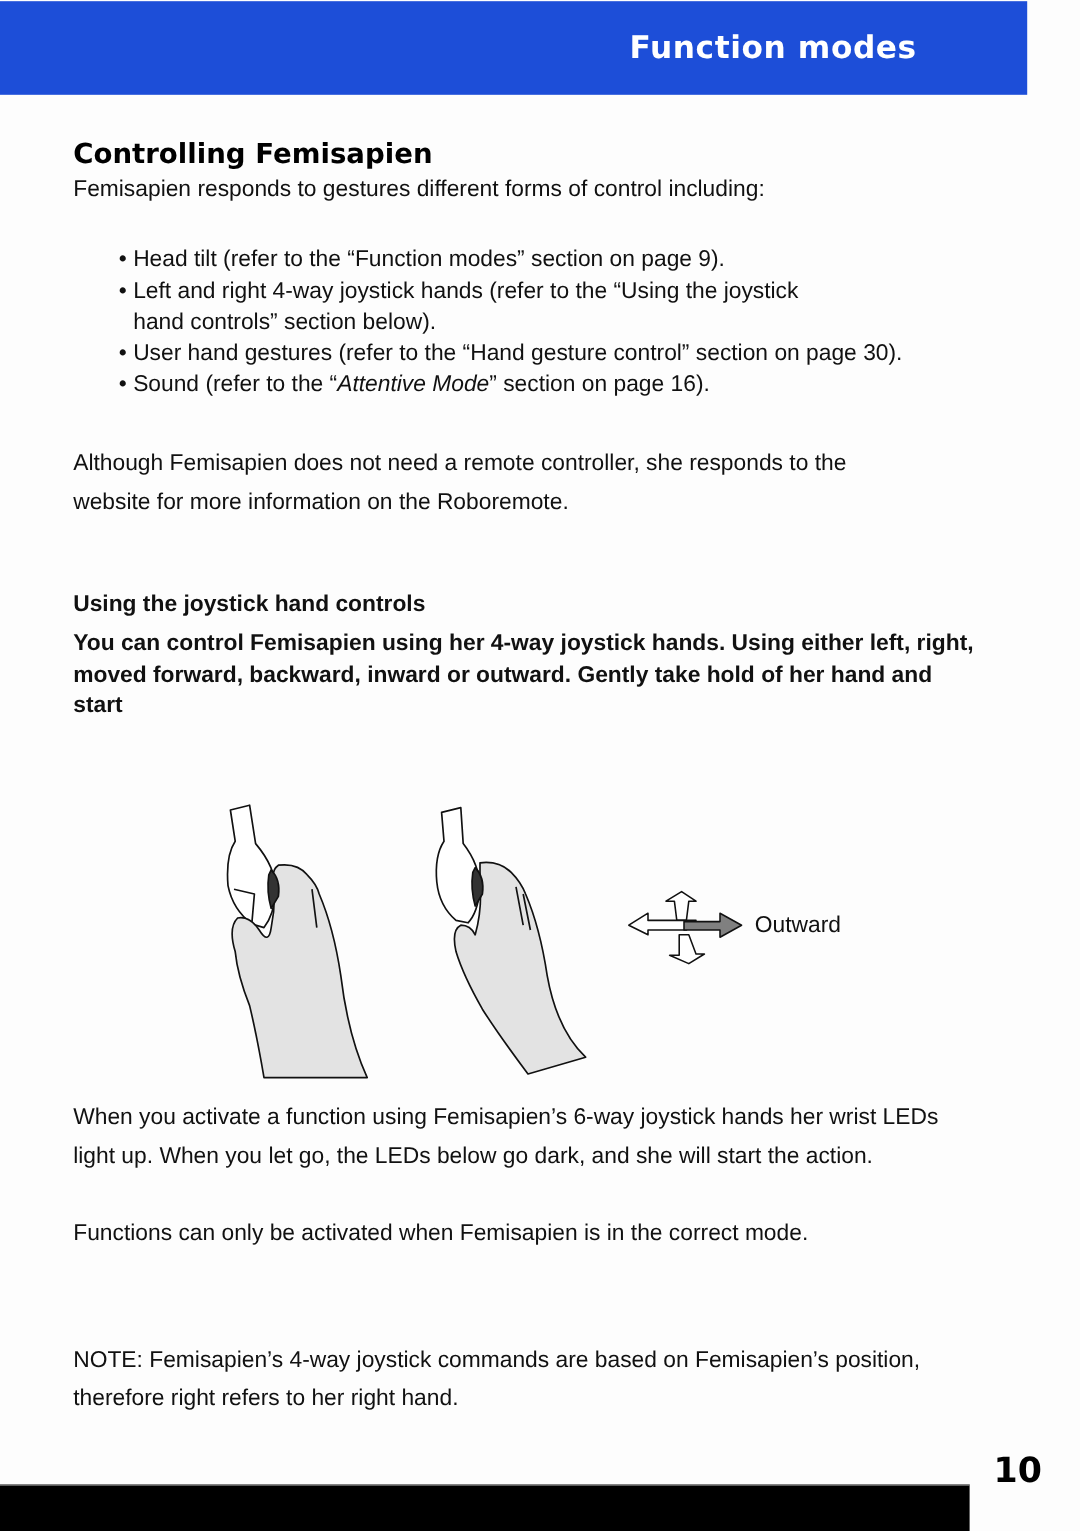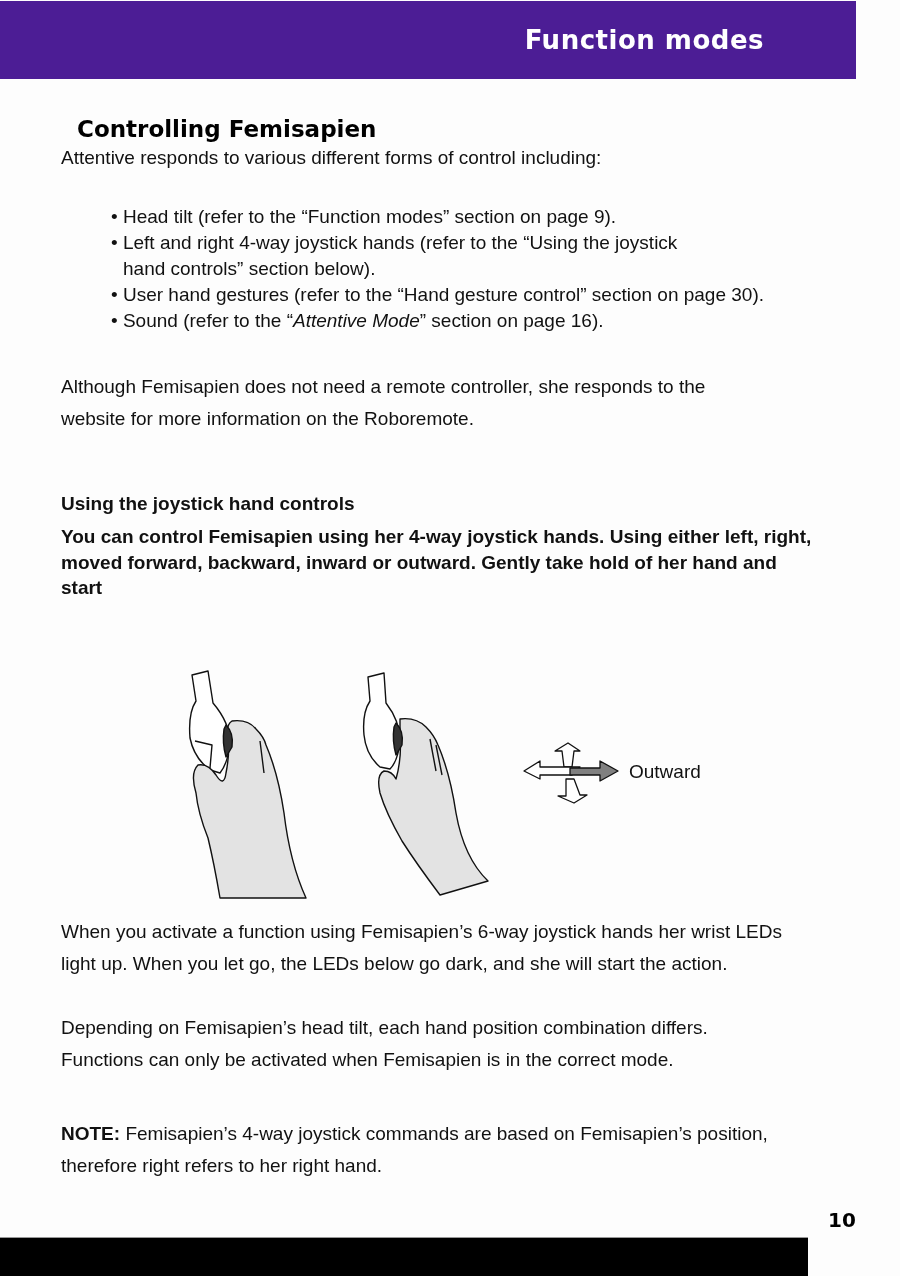--- a/index.html
+++ b/index.html
@@ -1,46 +1,46 @@
 <!DOCTYPE html>
 <html><head>
   <meta charset="utf-8">
   <style>
     html, body { margin: 0; padding: 0; background: #fdfdfd; }
     body { width: 900px; height: 1276px; position: relative; overflow: hidden; color: #111; }
-    .header-bar { position: absolute; left: 0; top: 1px; width: 856px; height: 78px; background: #4c1d95; }
+    .header-bar { position: absolute; left: 0; top: 1px; width: 856px; height: 78px; background: #1d4ed8; }
     .header-title { position: absolute; right: 92px; top: 24px; color: #fff; font-family: "DejaVu Sans", sans-serif; font-size: 26px; font-weight: bold; letter-spacing: 0.5px; }
-    .section-title { position: absolute; left: 61px; top: 116px; font-family: "DejaVu Sans", sans-serif; font-weight: bold; font-size: 23px; color: #000; margin-left: 16px; }
+    .section-title { position: absolute; left: 61px; top: 116px; font-family: "DejaVu Sans", sans-serif; font-weight: bold; font-size: 23px; color: #000; }
     .body-text { font-family: "Liberation Sans", sans-serif; font-size: 19px; color: #111; }
     .intro { position: absolute; left: 61px; top: 147px; }
     .bullets { position: absolute; left: 99px; top: 204px; margin: 0; padding: 0; list-style: none; line-height: 26px; }
-    .bullets li { padding-left: 12px; text-indent: -12px; margin-left: 12px; }
+    .bullets li { padding-left: 12px; text-indent: -12px; }
     .bullets li .cont { display: block; text-indent: 0; padding-left: 0; }
     .para1 { position: absolute; left: 61px; top: 371px; width: 760px; line-height: 32px; }
     .subhead { position: absolute; left: 61px; top: 493px; font-family: "Liberation Sans", sans-serif; font-weight: bold; font-size: 19px; }
     .para2 { position: absolute; left: 61px; top: 524px; width: 760px; line-height: 25.7px; font-weight: bold; }
     .illustration { position: absolute; left: 180px; top: 663px; width: 560px; height: 240px; }
     .outward-label { position: absolute; left: 629px; top: 761px; font-family: "Liberation Sans", sans-serif; font-size: 19px; }
     .para3 { position: absolute; left: 61px; top: 916px; width: 780px; line-height: 32px; }
     .para4 { position: absolute; left: 61px; top: 1012px; width: 780px; line-height: 32px; }
     .note { position: absolute; left: 61px; top: 1118px; width: 780px; line-height: 32px; }
-    .note b { font-weight: bold; }
+    .note b { font-weight: normal; }
     .footer-bar { position: absolute; left: 0; top: 1237px; width: 808px; height: 39px; background: #000; border-top: 1px solid #999; }
-    .page-number { position: absolute; left: 828px; top: 1208px; font-family: "DejaVu Sans", sans-serif; font-weight: bold; font-size: 20px; color: #000; }
+    .page-number { position: absolute; left: 828px; top: 1208px; font-family: "DejaVu Sans", sans-serif; font-weight: bold; font-size: 29px; color: #000; }
     i { font-style: italic; }
   </style>
 </head>
 <body>
 
 <div class="header-bar">
   <div class="header-title">Function modes</div>
 </div>
 
 <div class="section-title">Controlling Femisapien</div>
-<div class="body-text intro">Attentive responds to various different forms of control including:</div>
+<div class="body-text intro">Femisapien responds to gestures different forms of control including:</div>
 
 <ul class="bullets body-text">
   <li><span>•</span> <span>Head tilt (refer to the  “Function modes” section on page 9).</span></li>
   <li><span>•</span> <span>Left and right 4-way joystick hands (refer to the “Using the joystick</span><span class="cont">hand controls” section below).</span></li>
   <li><span>•</span> <span>User hand gestures (refer to the “Hand gesture control” section on page 30).</span></li>
   <li><span>•</span> <span>Sound (refer to the “</span><i>Attentive Mode</i><span>” section on page 16).</span></li>
 </ul>
 
 <div class="body-text para1">
   <div>Although Femisapien does not need a remote controller, she responds to the</div>
@@ -79,21 +79,20 @@
   </g>
 </svg>
 <div class="outward-label">Outward</div>
 
 <div class="body-text para3">
   <div>When you activate a function using Femisapien’s 6-way joystick hands her wrist LEDs</div>
   <div>light up. When you let go, the LEDs below go dark, and she will start the action.</div>
 </div>
 
 <div class="body-text para4">
-  <div>Depending on Femisapien’s head tilt, each hand position combination differs.</div>
   <div>Functions can only be activated when Femisapien is in the correct mode.</div>
 </div>
 
 <div class="body-text note">
   <div><b>NOTE:</b><span> Femisapien’s 4-way joystick commands are based on Femisapien’s position,</span></div>
   <div>therefore right refers to her right hand.</div>
 </div>
 
 <div class="footer-bar"></div>
 <div class="page-number">10</div>

